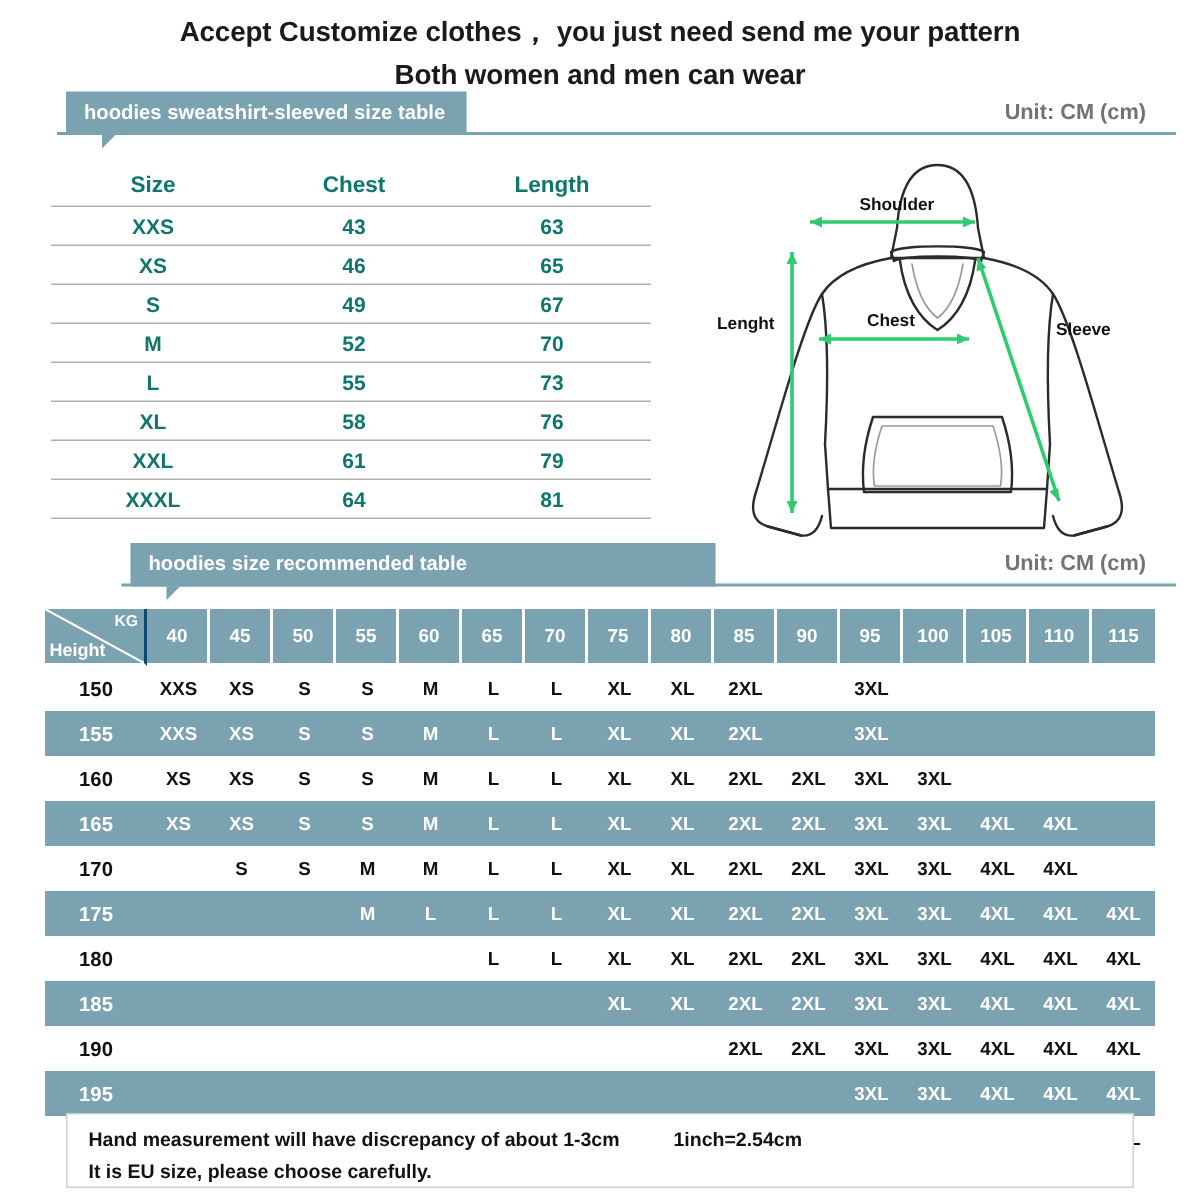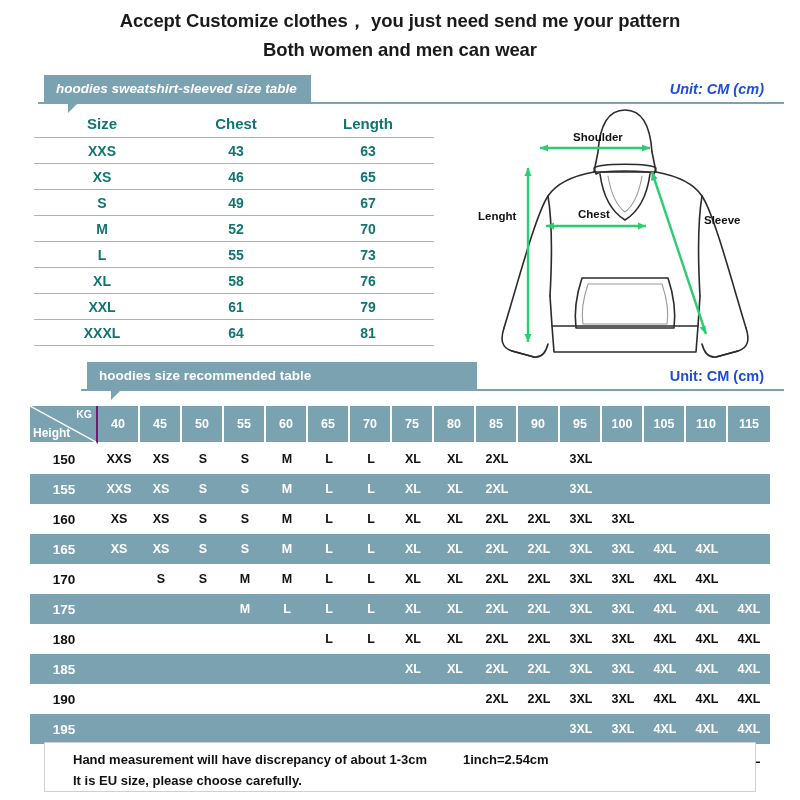--- a/index.html
+++ b/index.html
@@ -43,21 +43,21 @@
   .banner::after {
     content: "";
     position: absolute;
     left: 24px; top: 100%;
     border-left: 9px solid #7ba2b0;
     border-bottom: 9px solid transparent;
   }
   .unit {
     position: absolute; right: 36px; top: 50%;
     transform: translateY(-50%);
-    font-weight: bold; font-size: 14.5px; color: #1d4ed8;
+    font-weight: bold; font-size: 14.5px; color: #737373;
     white-space: nowrap;
   }
 
   
   .size-table {
     position: absolute;
     left: 34px; top: 110px;
     width: 400px;
     border-collapse: collapse;
   }
@@ -100,21 +100,21 @@
     font-weight: bold;
     font-size: 12.5px;
     height: 36px;
     text-align: center;
     vertical-align: middle;
     border-right: 2px solid #ffffff;
     border-bottom: 2px solid #ffffff;
   }
   .grid thead th:last-child { border-right: none; }
   .grid thead th.corner {
-    position: relative; padding: 0; border-right: 2px solid #701a75;
+    position: relative; padding: 0; border-right: 2px solid #0c4a6e;
   }
   .corner-inner { position: relative; width: 100%; height: 36px; overflow: hidden; }
   .corner-inner .diag {
     position: absolute; left: 0; top: 0; width: 100%; height: 100%;
   }
   .corner-kg {
     position: absolute; right: 4px; top: 2px;
     font-size: 10.5px; font-weight: bold; color: #fff;
   }
   .corner-ht {
@@ -132,36 +132,36 @@
   }
   .grid tbody tr.alt td { background: #7ba2b0; color: #ffffff; }
   .grid tbody td.hcell { font-size: 13.5px; }
 
   
   .note {
     position: absolute;
     left: 44px; top: 742px; width: 712px; height: 50px;
     border: 1px solid #cfcfcf;
     background: #ffffff;
-    padding: 6px 0 0 28px;
+    padding: 6px 0 0 14px;
   }
   .note-line { font-size: 13px; font-weight: bold; color: #111; line-height: 1.62; }
   .note-line .sp { display: inline-block; width: 36px; }
 </style>
 </head>
 <body>
 
 <div id="page">
 
   <div class="headline">
     <div class="line1">Accept Customize clothes， you just need send me your pattern</div>
     <div class="line2">Both women and men can wear</div>
   </div>
 
-  <div class="banner-wrap" style="margin-top:14px;font-style:italic;">
+  <div class="banner-wrap" style="margin-top:0;">
     <div class="banner-rule"></div>
     <span class="banner">hoodies sweatshirt-sleeved size table</span>
     <span class="unit">Unit: CM (cm)</span>
   </div>
 
   <table class="size-table" id="size-table">
     <colgroup>
         <col class="c-size">
         <col class="c-chest">
         <col class="c-len">

